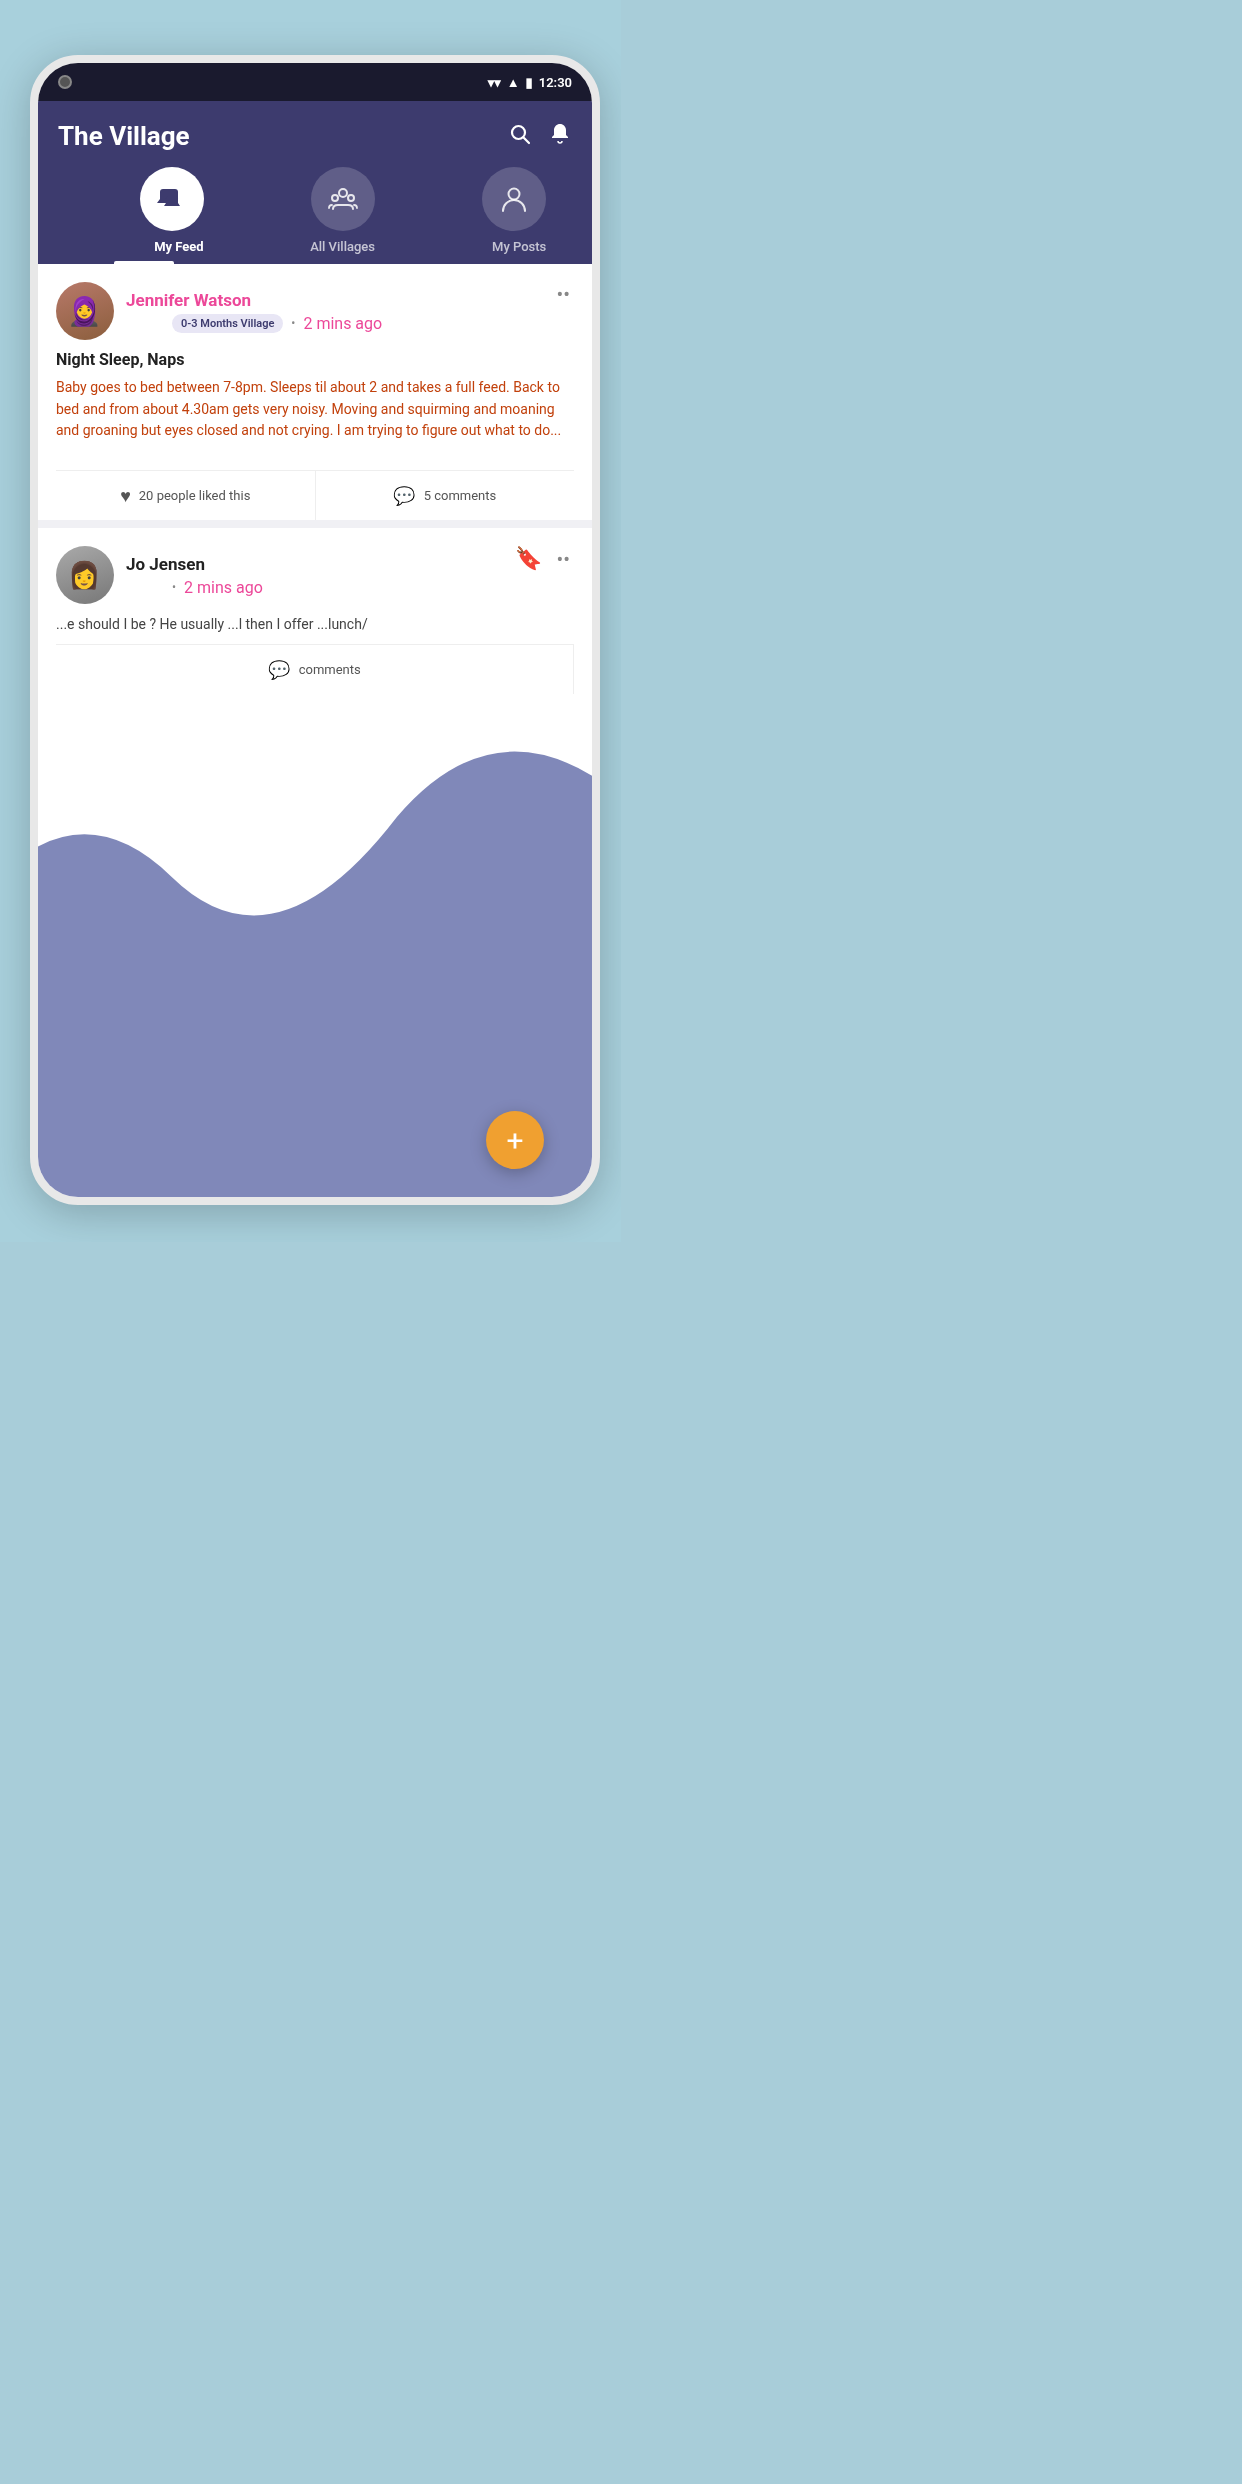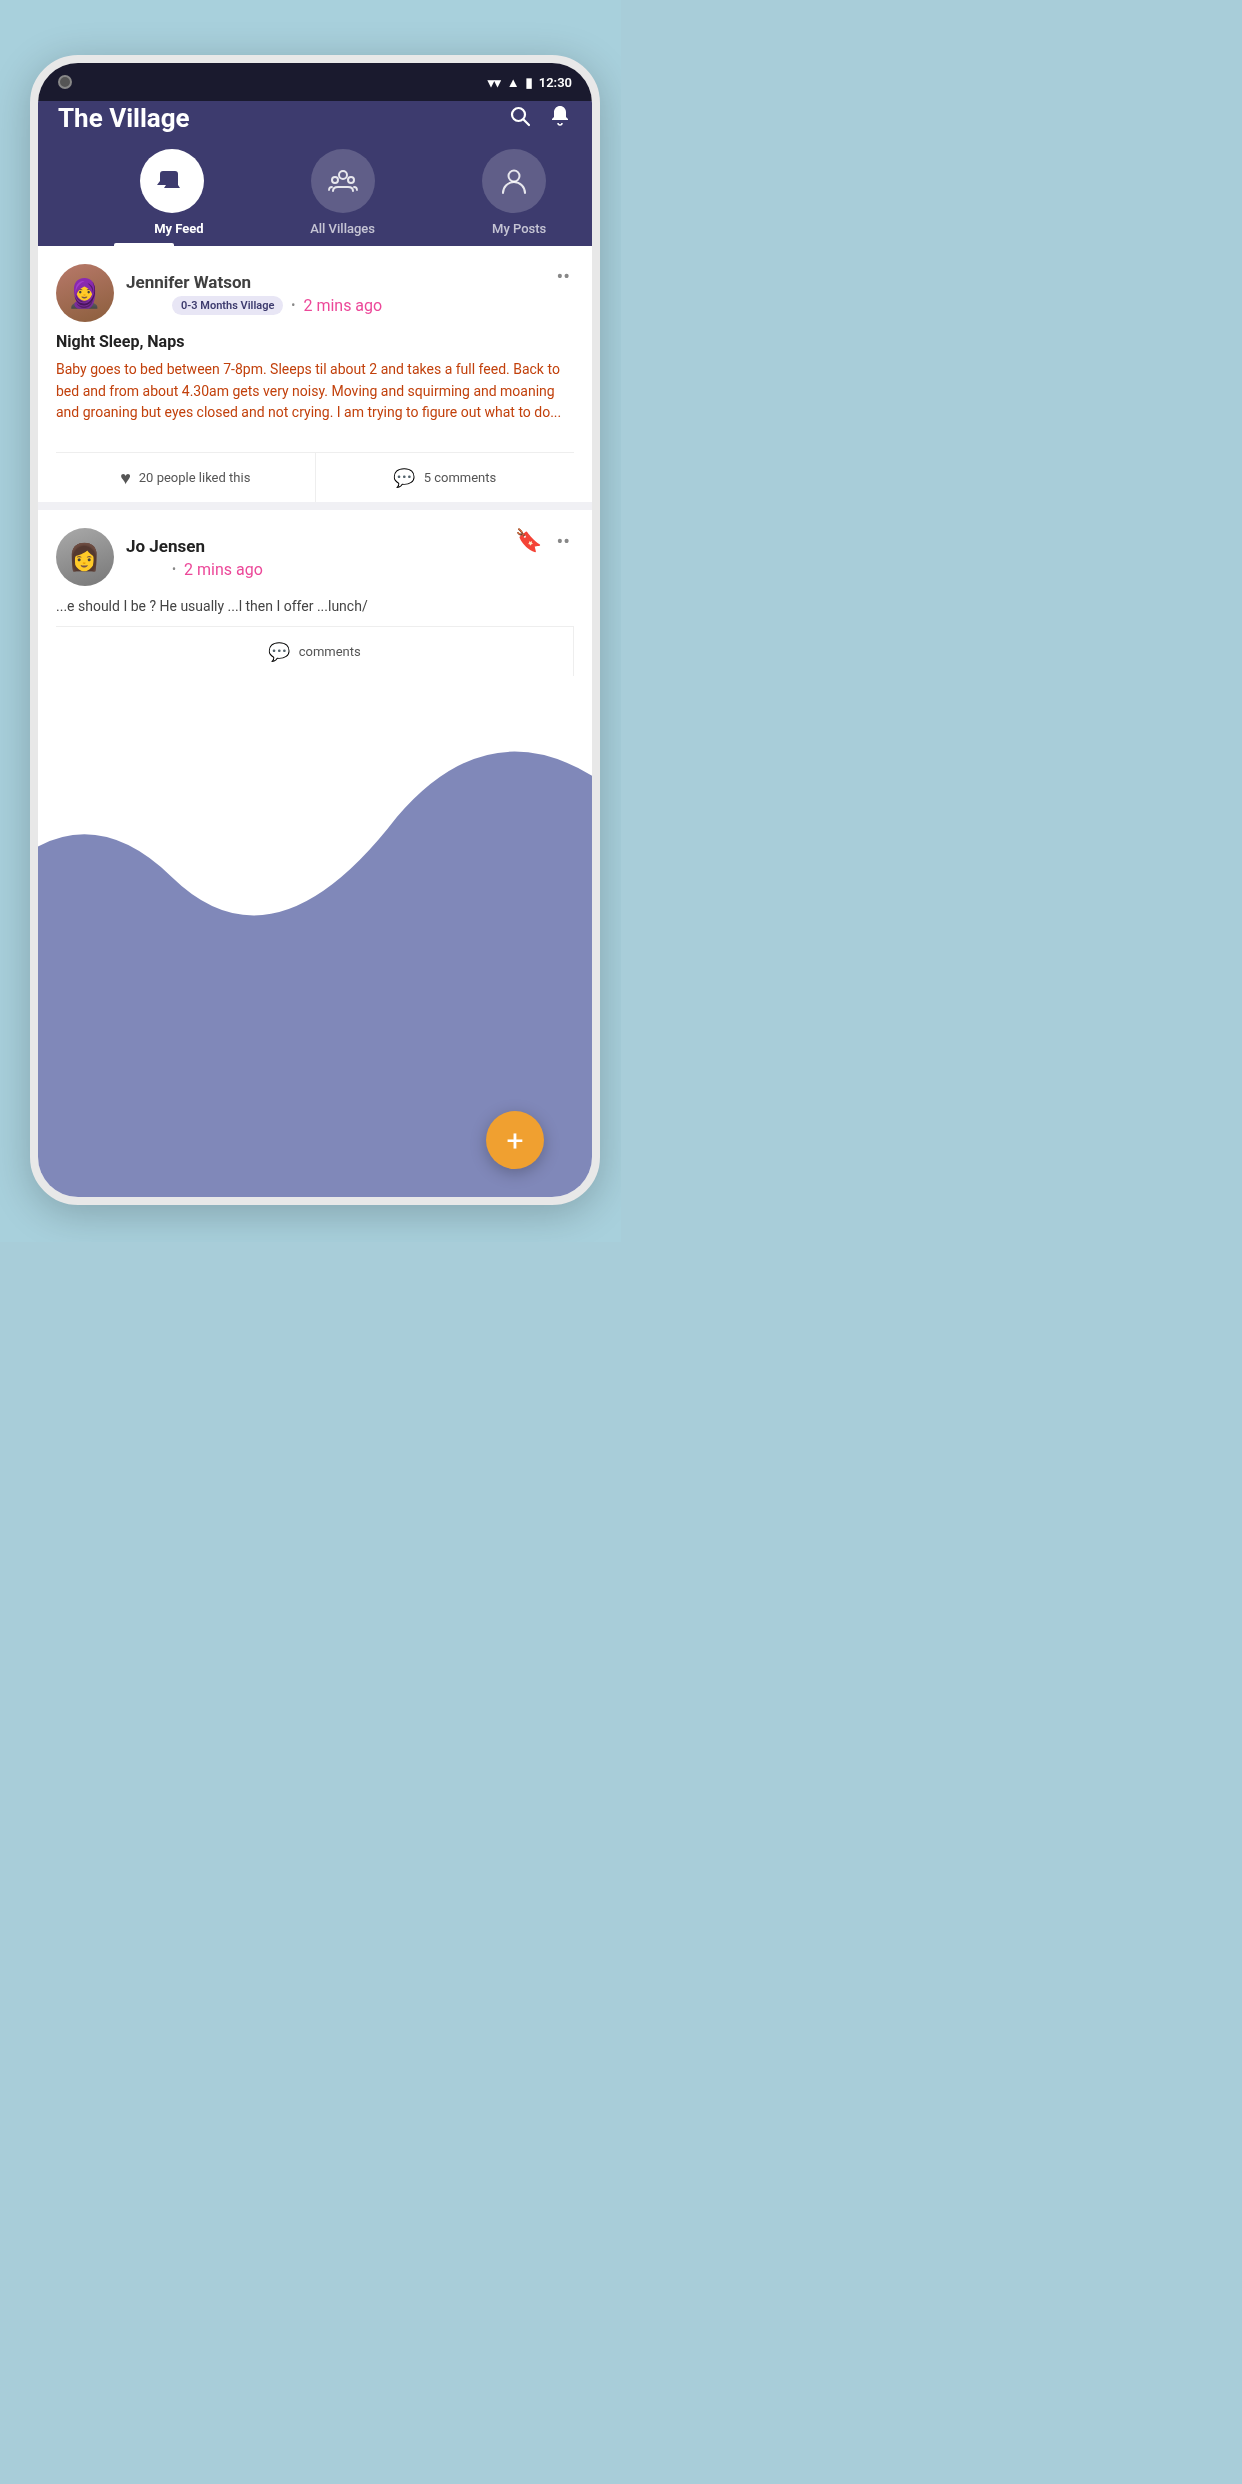--- a/index.html
+++ b/index.html
@@ -63,21 +63,21 @@
     }
     .wifi-icon, .signal-icon, .battery-icon {
       display: inline-block;
       color: #fff;
       font-size: 13px;
     }
 
     
     .app-header {
       background: #3d3b6e;
-      padding: 2px 20px 0 20px;
+      padding: 20px 20px 0 20px;
     }
     .app-title-row {
       display: flex;
       align-items: center;
       justify-content: space-between;
       margin-bottom: 16px;
     }
     .app-title {
       color: #fff;
       font-size: 26px;
@@ -185,21 +185,21 @@
       flex-shrink: 0;
     }
     .post-meta {
       display: flex;
       flex-direction: column;
       gap: 4px;
     }
     .post-author-name {
       font-size: 17px;
       font-weight: 700;
-      color: #404040;
+      color: #ec4899;
     }
     .post-meta-row {
       display: flex;
       align-items: center;
       gap: 8px;
       margin-left: 46px;
     }
     .village-badge {
       background: #e8e6f5;
       color: #3d3b6e;

